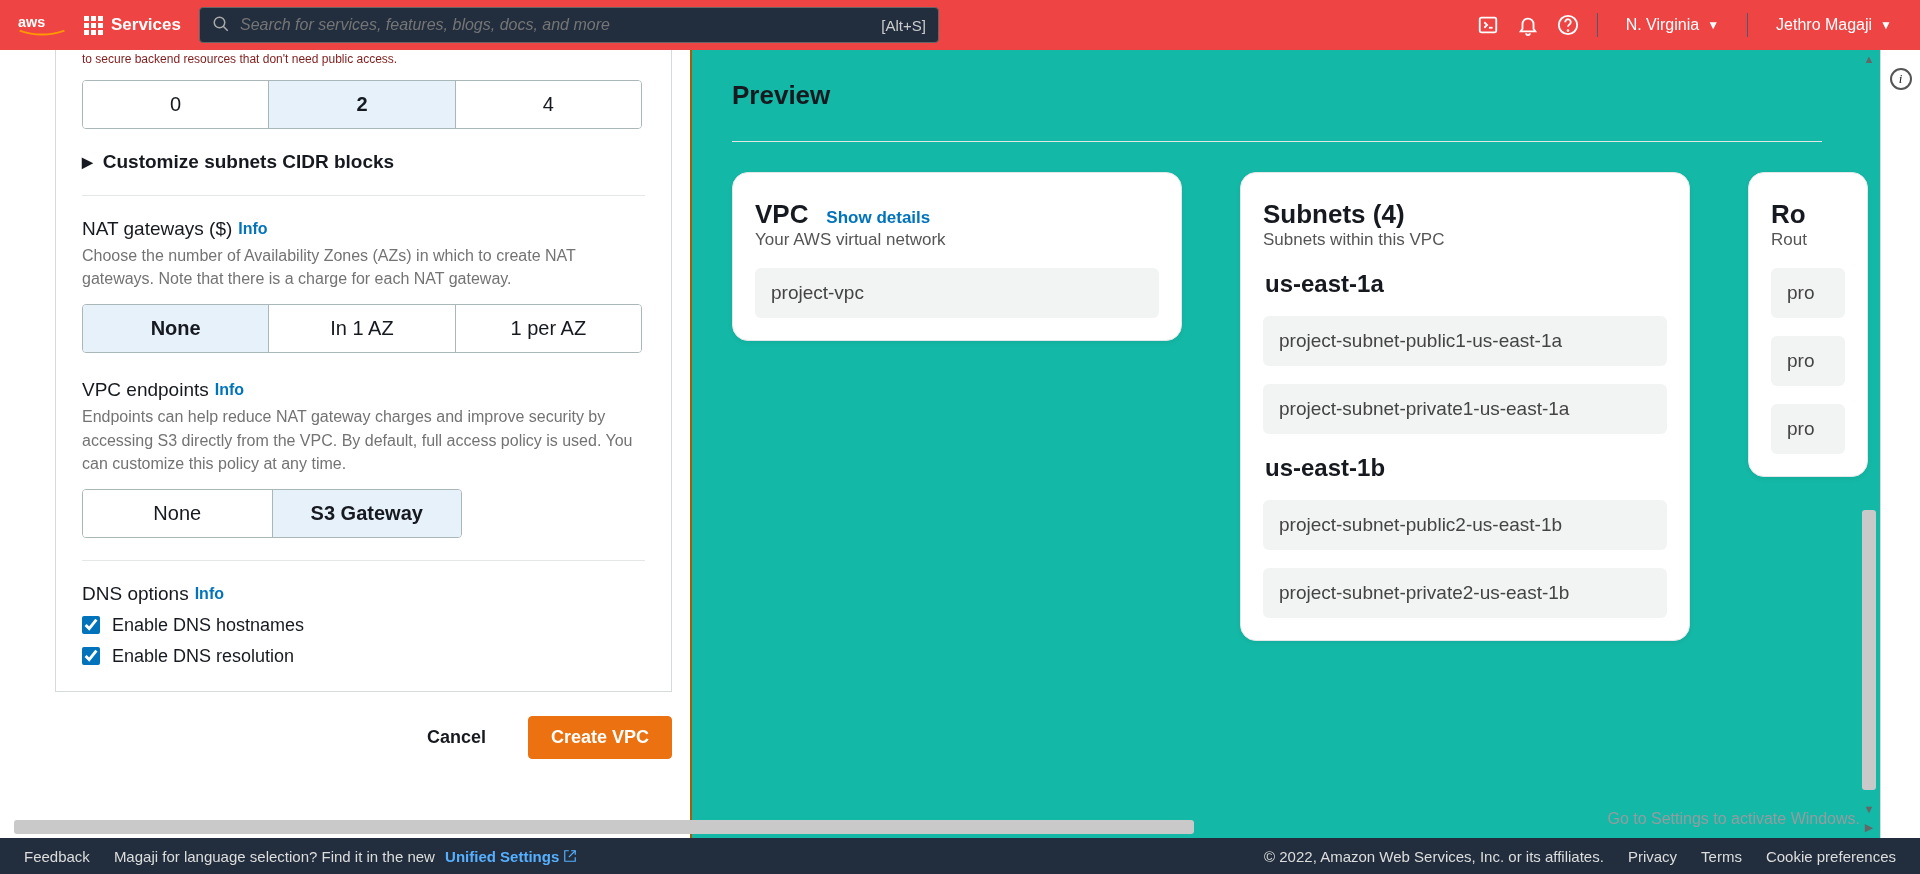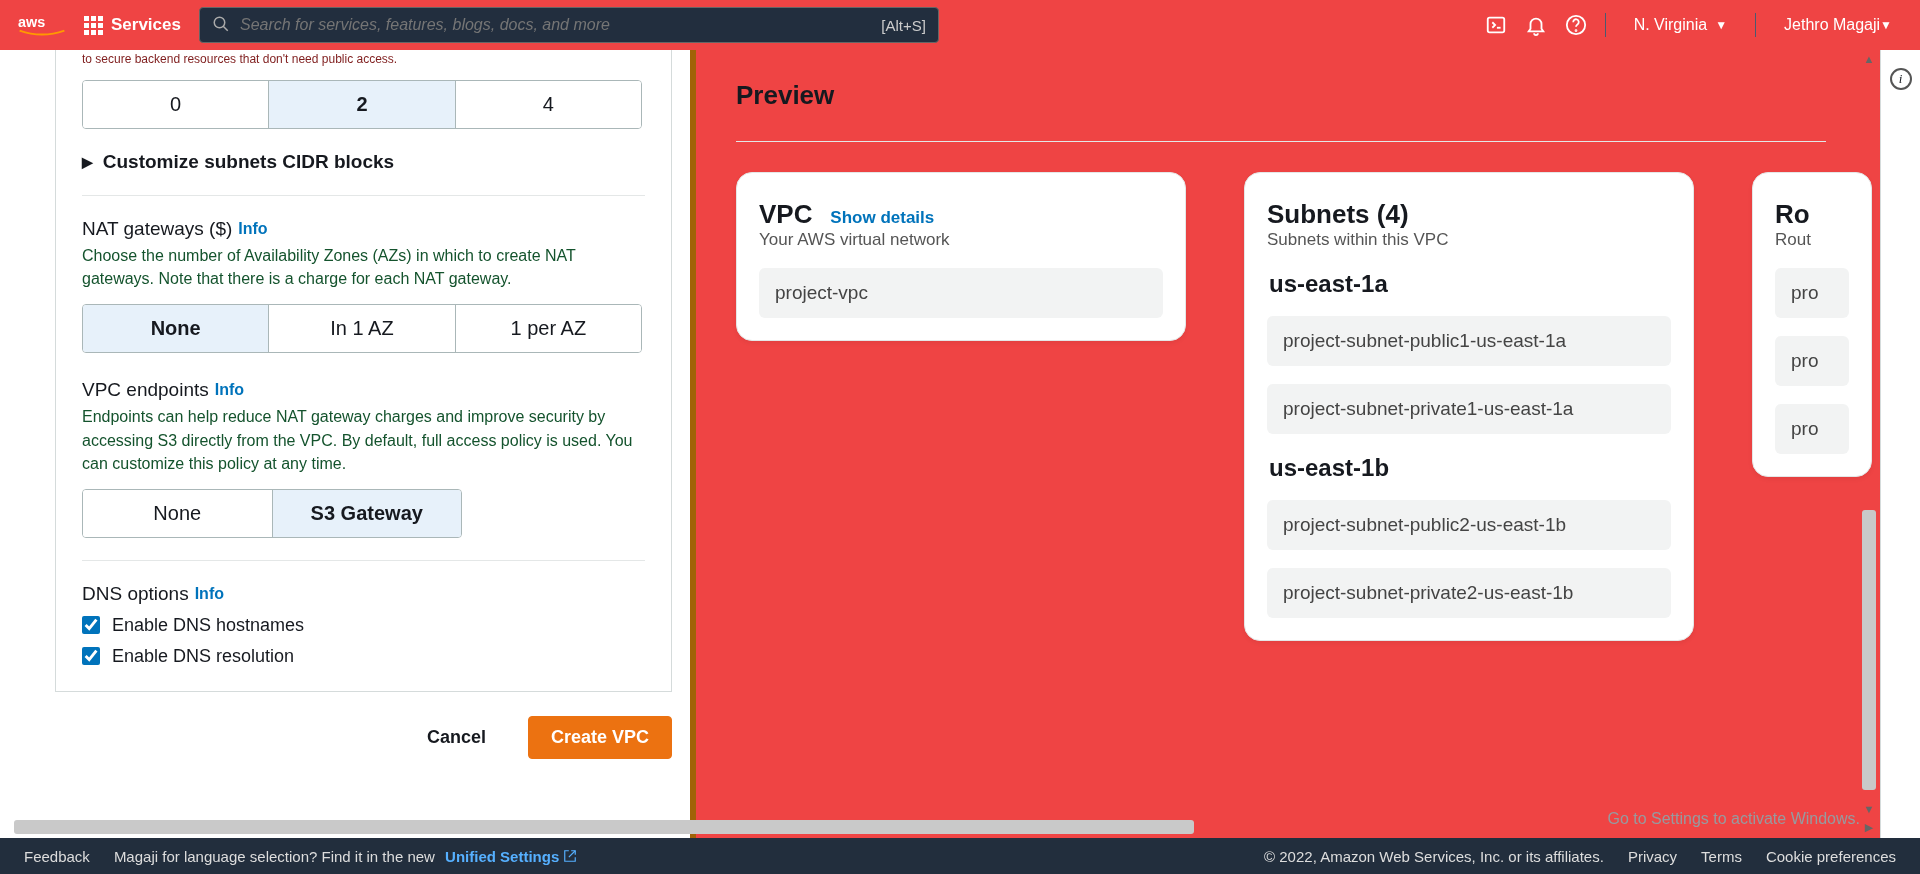--- a/index.html
+++ b/index.html
@@ -26,21 +26,21 @@
     padding: 9px 12px; gap:10px; color:#aab;
   }
   .search-wrap input {
     flex:1; background:transparent; border:none; color:#ddd; font-style:italic;
     font-size:16px; outline:none;
   }
   .search-hint { font-size:15px; color:#ccc; }
   .nav-spacer { flex:1; }
   .nav-icon { width:22px; height:22px; display:flex; align-items:center; justify-content:center; }
   .nav-region { display:flex; align-items:center; gap:8px; font-size:16px; padding:0 10px;}
-  .nav-user   { display:flex; align-items:center; font-size:16px; padding:0 10px;}
+  .nav-user   { display:flex; align-items:center; gap:8px; font-size:16px; padding:0 10px;}
   .nav-caret { font-size:12px;}
   .nav-sep { width:1px; height:24px; background:#4a5a70; }
 
   
   .main {
     position:absolute; top:50px; left:0; right:0; bottom:36px;
     display:flex; overflow:hidden;
   }
   .left-col {
     width: 690px; padding: 0 18px 18px 55px; overflow:hidden;
@@ -69,37 +69,37 @@
     display:flex; align-items:center; gap:10px; font-weight:700; font-size:19px;
     margin:22px 0 8px 0; cursor:pointer;
   }
   .expander .tri { font-size:14px;}
 
   .section-divider { border-top:1px solid #e4e7e7; margin-top:22px; padding-top:22px;}
 
   .field-head { display:flex; align-items:center; gap:6px; }
   .field-title { font-size:19px; font-weight:400; }
   .info-link { color:#0073bb; font-size:16px; font-weight:700; }
-  .field-desc { color:#14532d; font-size:16px; line-height:1.45; margin-top:4px; max-width:560px;}
+  .field-desc { color:#737373; font-size:16px; line-height:1.45; margin-top:4px; max-width:560px;}
 
   .dns-row { display:flex; align-items:center; gap:12px; margin-top:10px; font-size:18px;}
   .dns-row input[type=checkbox]{
      width:18px; height:18px; accent-color:#0073bb;
   }
 
   .action-row {
     display:flex; gap:20px; justify-content:flex-end; margin-top:24px;
     padding-right: 0;
   }
   .btn { font-size:18px; padding:10px 22px; border-radius:4px; cursor:pointer; }
   .btn-link { background:transparent; border:none; color:#16191f; font-weight:600;}
   .btn-primary { background:#ec7211; border:1px solid #ec7211; color:#fff; font-weight:700;}
 
   
-  .right-col { flex:1; padding: 30px 0 0 40px; background:#ef4444; border-left:6px solid #a16207; overflow:hidden; position:relative;}
+  .right-col { flex:1; padding: 30px 0 0 40px; background:#14b8a6; border-left:2px solid #a16207; overflow:hidden; position:relative;}
   .preview-title { font-size:26px; font-weight:700; margin-bottom:30px;}
   .preview-divider{ border-top:1px solid #e4e7e7; margin-bottom:30px; width: 1090px;}
 
   .cards-row { display:flex; gap:58px; align-items:flex-start;}
   .card {
     background:#fff; border:1px solid #e4e7e7; border-radius:16px;
     box-shadow:0 2px 5px rgba(0,0,0,0.06);
     padding:26px 22px 22px 22px;
   }
   .card-vpc { width:450px; }

